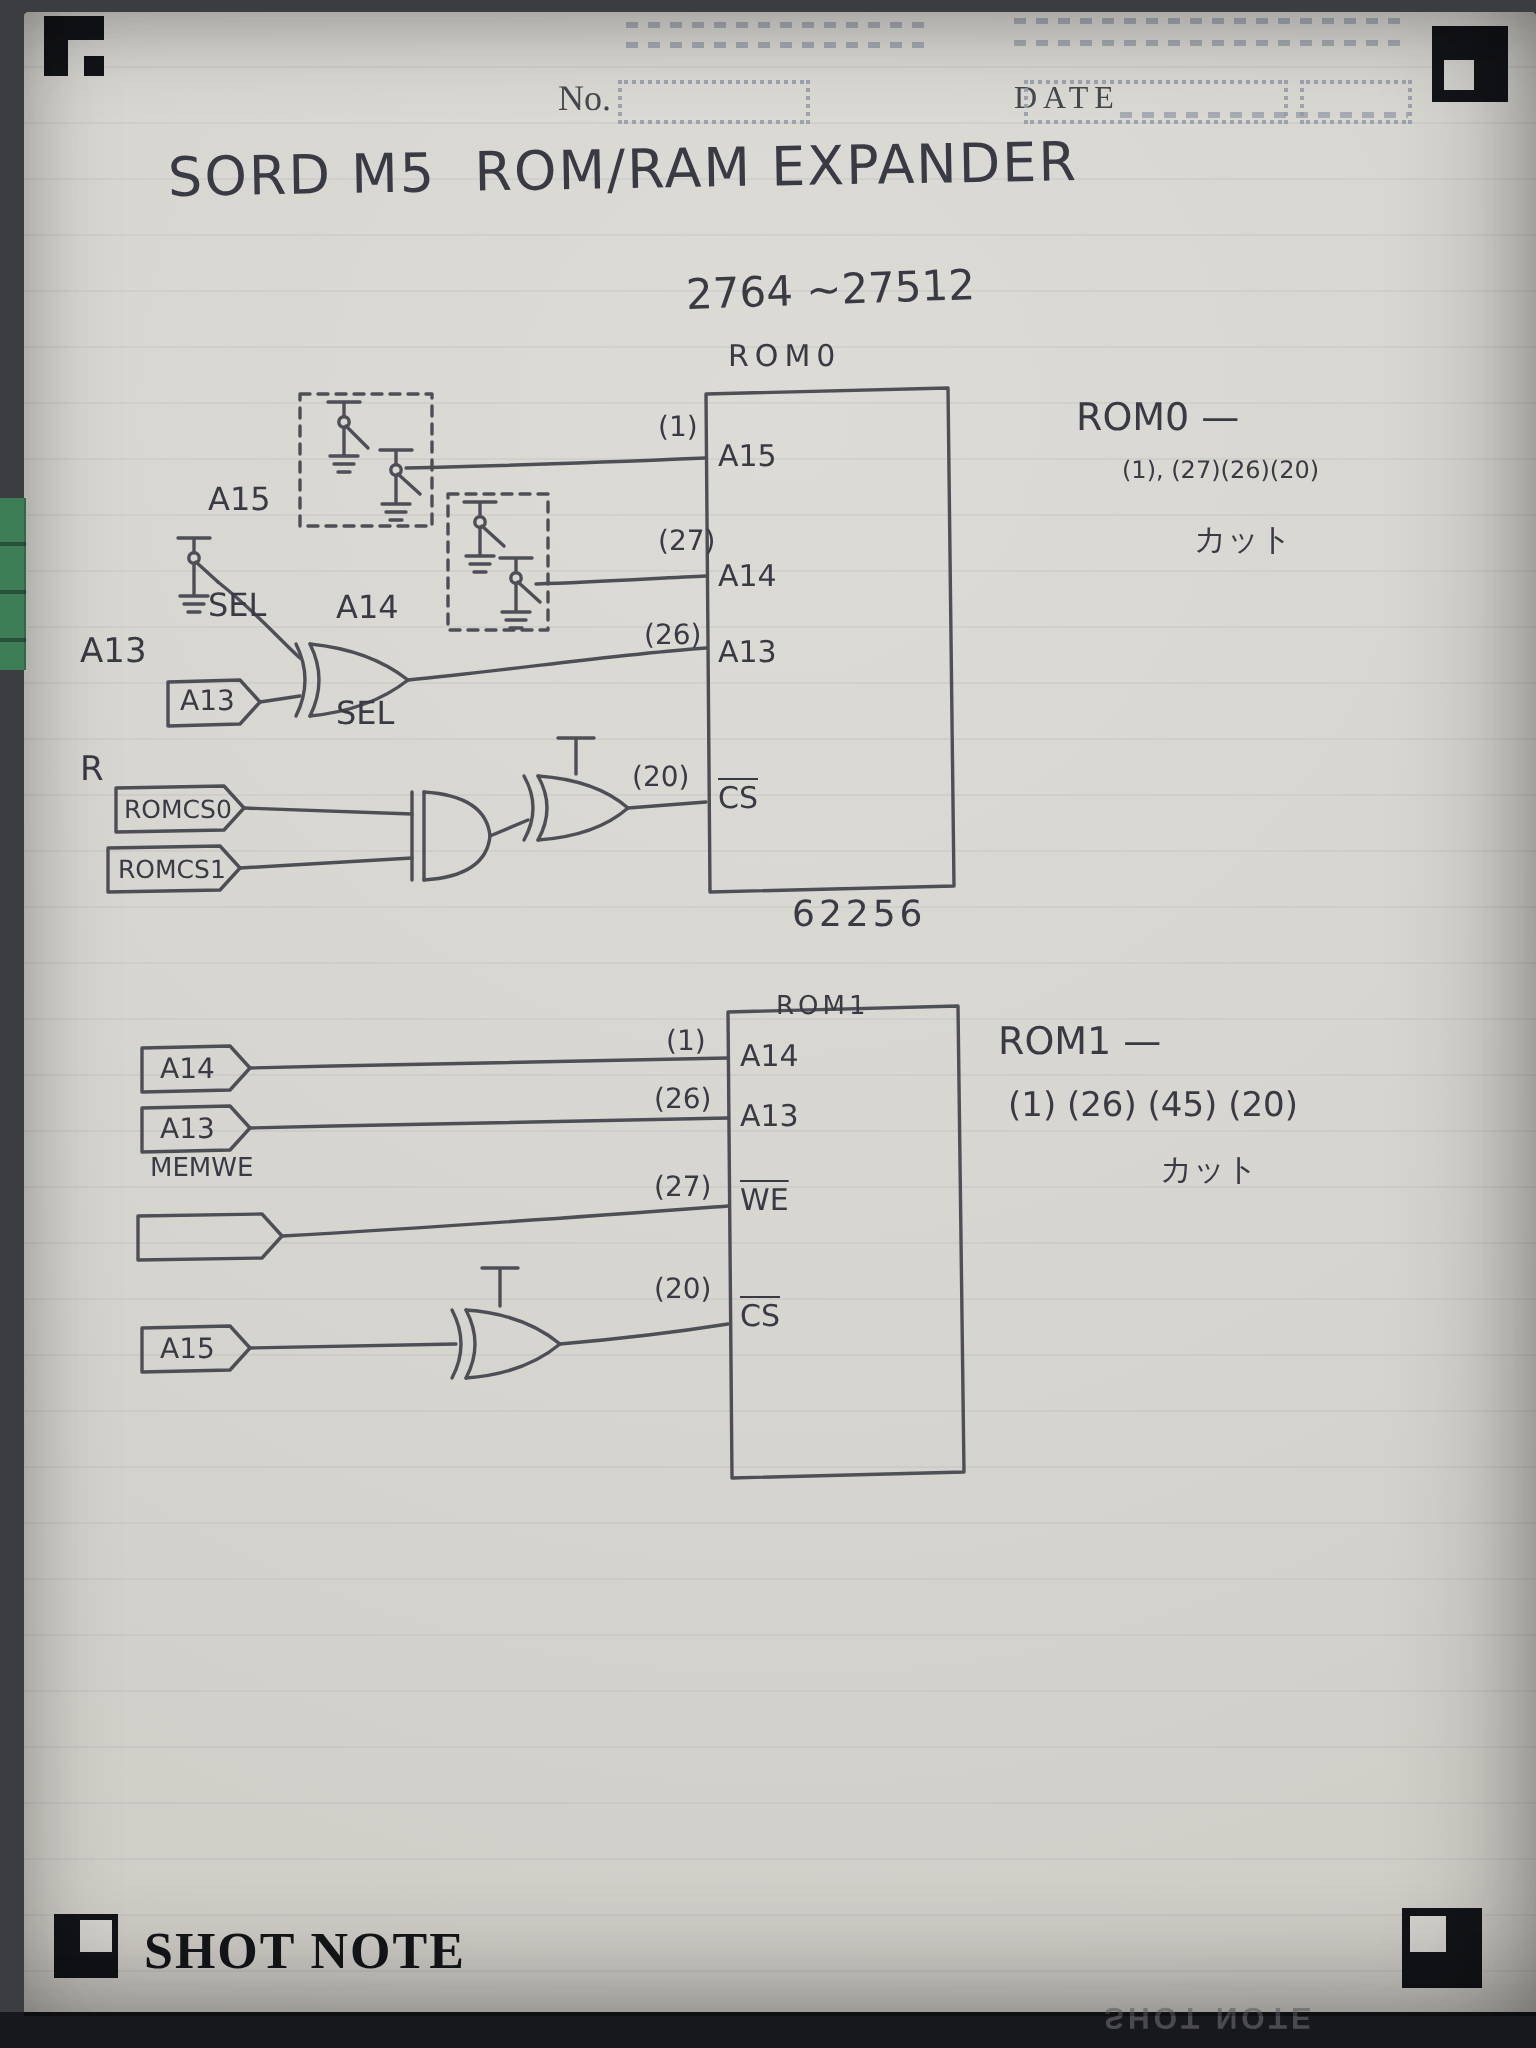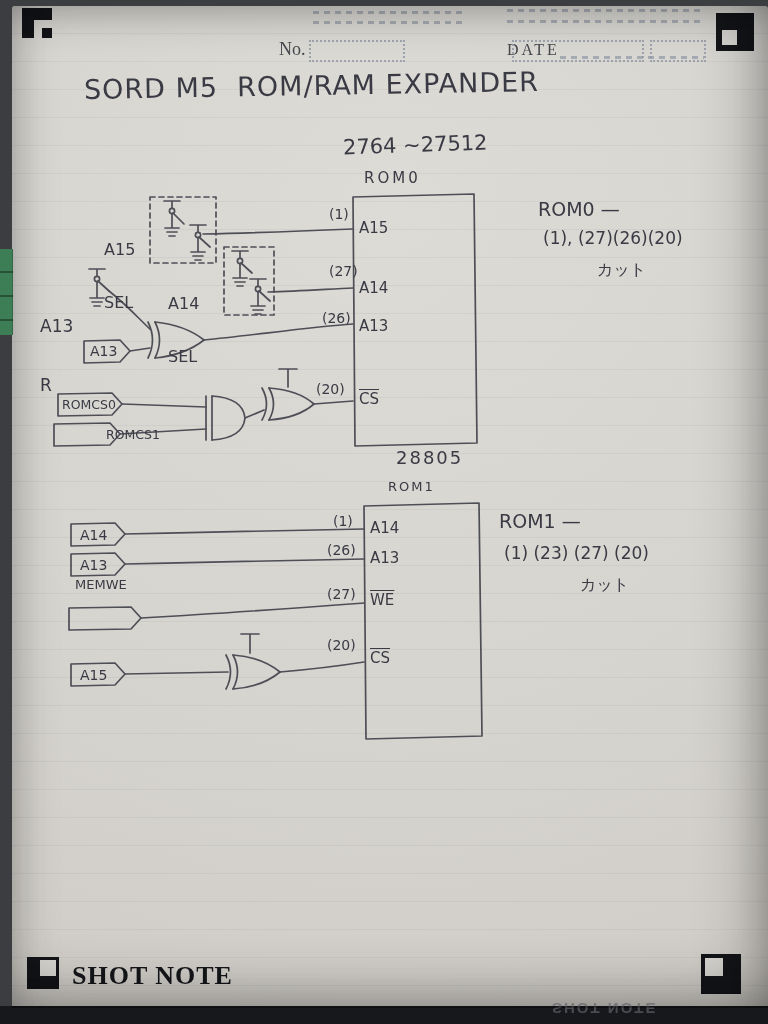--- a/index.html
+++ b/index.html
@@ -188,45 +188,45 @@
     <div>A14</div>
     <div>SEL</div>
   </div>
   <div class="hw" style="left:40px;top:278px;font-size:17px;line-height:1.15;">
     <div>A13</div>
     <div>R</div>
   </div>
 
   <div class="hw" style="left:90px;top:343px;font-size:14px;">A13</div>
   <div class="hw" style="left:62px;top:397px;font-size:12.5px;">ROMCS0</div>
-  <div class="hw" style="left:59px;top:427px;font-size:12.5px;margin-left:47px;">ROMCS1</div>
+  <div class="hw" style="left:59px;top:427px;font-size:12.5px;">ROMCS1</div>
 
   <div class="hw" style="left:538px;top:198px;font-size:19px;">ROM0 —</div>
-  <div class="hw" style="left:543px;top:228px;font-size:17px;">(1), (27)(26)(20)</div>
+  <div class="hw" style="left:561px;top:228px;font-size:12px;">(1), (27)(26)(20)</div>
   <div class="hw" style="left:597px;top:260px;font-size:16px;">カット</div>
 
-  <div class="hw" style="left:396px;top:447px;font-size:18px;letter-spacing:2px;">28805</div>
-  <div class="hw" style="left:388px;top:479px;font-size:13px;letter-spacing:2px;">ROM1</div>
+  <div class="hw" style="left:396px;top:447px;font-size:18px;letter-spacing:2px;">62256</div>
+  <div class="hw" style="left:388px;top:496px;font-size:13px;letter-spacing:2px;">ROM1</div>
 
   <div class="hw" style="left:333px;top:513px;font-size:14px;">(1)</div>
   <div class="hw" style="left:370px;top:519px;font-size:15px;">A14</div>
   <div class="hw" style="left:327px;top:542px;font-size:14px;">(26)</div>
   <div class="hw" style="left:370px;top:549px;font-size:15px;">A13</div>
   <div class="hw" style="left:327px;top:586px;font-size:14px;">(27)</div>
   <div class="hw ovl" style="left:370px;top:591px;font-size:15px;">WE</div>
   <div class="hw" style="left:327px;top:637px;font-size:14px;">(20)</div>
   <div class="hw ovl" style="left:370px;top:649px;font-size:15px;">CS</div>
 
   <div class="hw" style="left:80px;top:527px;font-size:14px;">A14</div>
   <div class="hw" style="left:80px;top:557px;font-size:14px;">A13</div>
   <div class="hw" style="left:75px;top:577px;font-size:13px;">MEMWE</div>
   <div class="hw" style="left:80px;top:667px;font-size:14px;">A15</div>
 
   <div class="hw" style="left:499px;top:510px;font-size:19px;text-align:right;">ROM1 —</div>
-  <div class="hw" style="left:504px;top:543px;font-size:17px;">(1) (23) (27) (20)</div>
+  <div class="hw" style="left:504px;top:543px;font-size:17px;">(1) (26) (45) (20)</div>
   <div class="hw" style="left:580px;top:575px;font-size:16px;">カット</div>
 
   <div class="print" style="left:72px;top:961px;font-size:26px;font-weight:700;letter-spacing:1px;color:#15161a;">SHOT NOTE</div>
   <div id="bottomstrip"></div>
   <div class="refl" style="left:552px;top:1000px;font-size:15px;">SHOT NOTE</div>
 
   <div id="vignette"></div>
 </div>
 
 </body></html>

